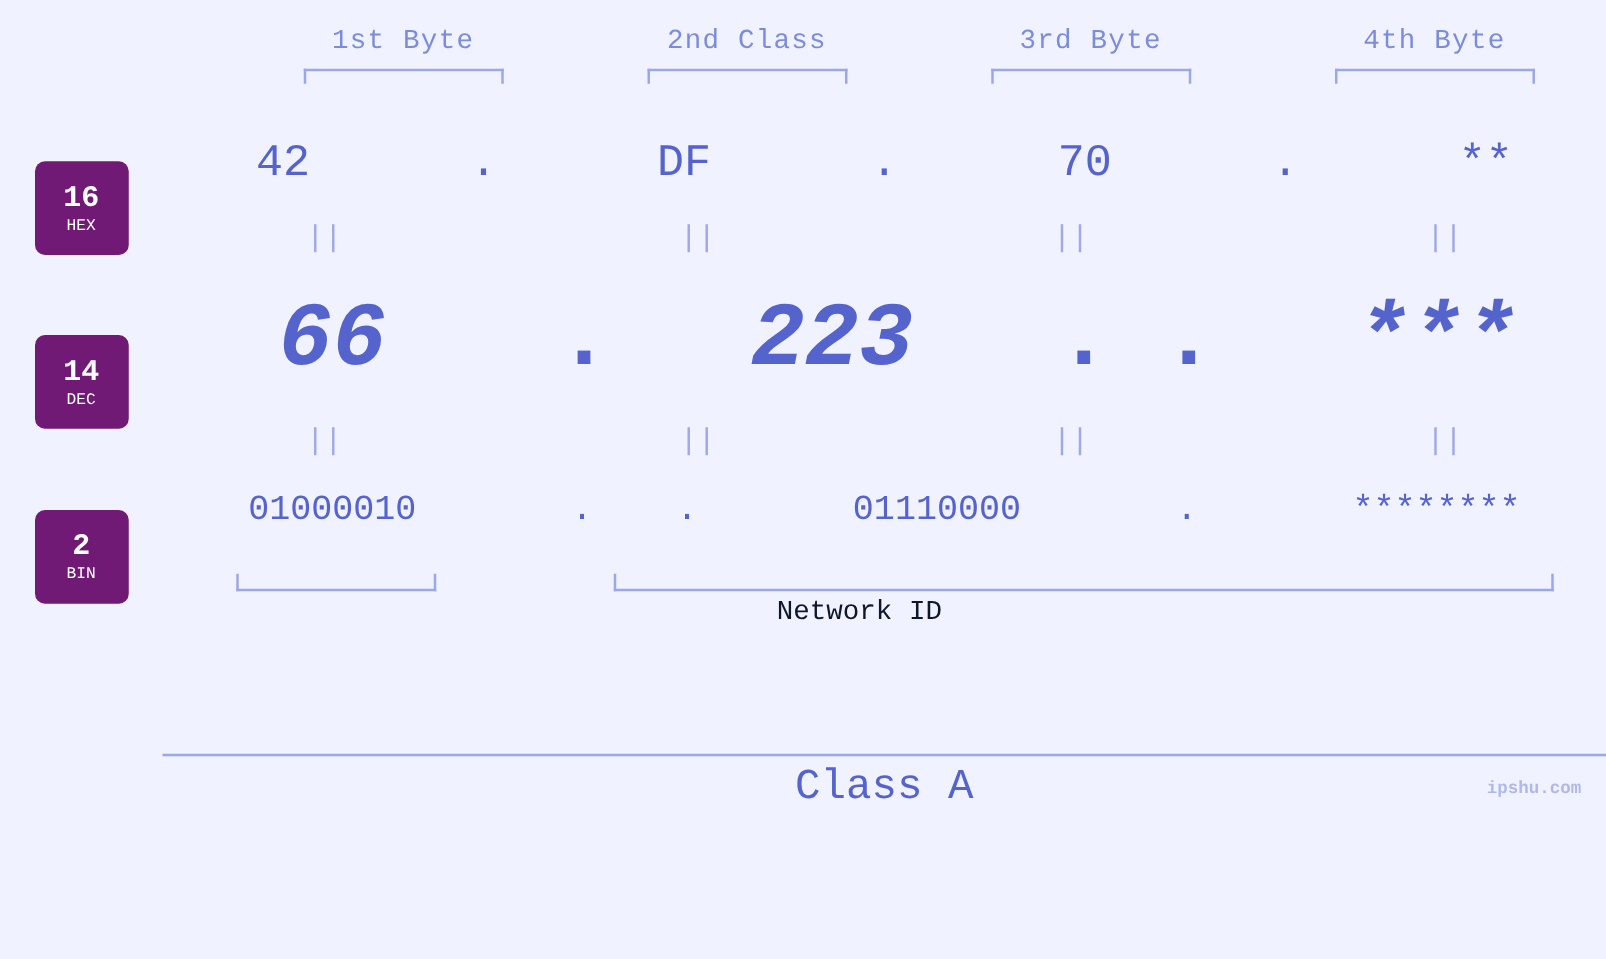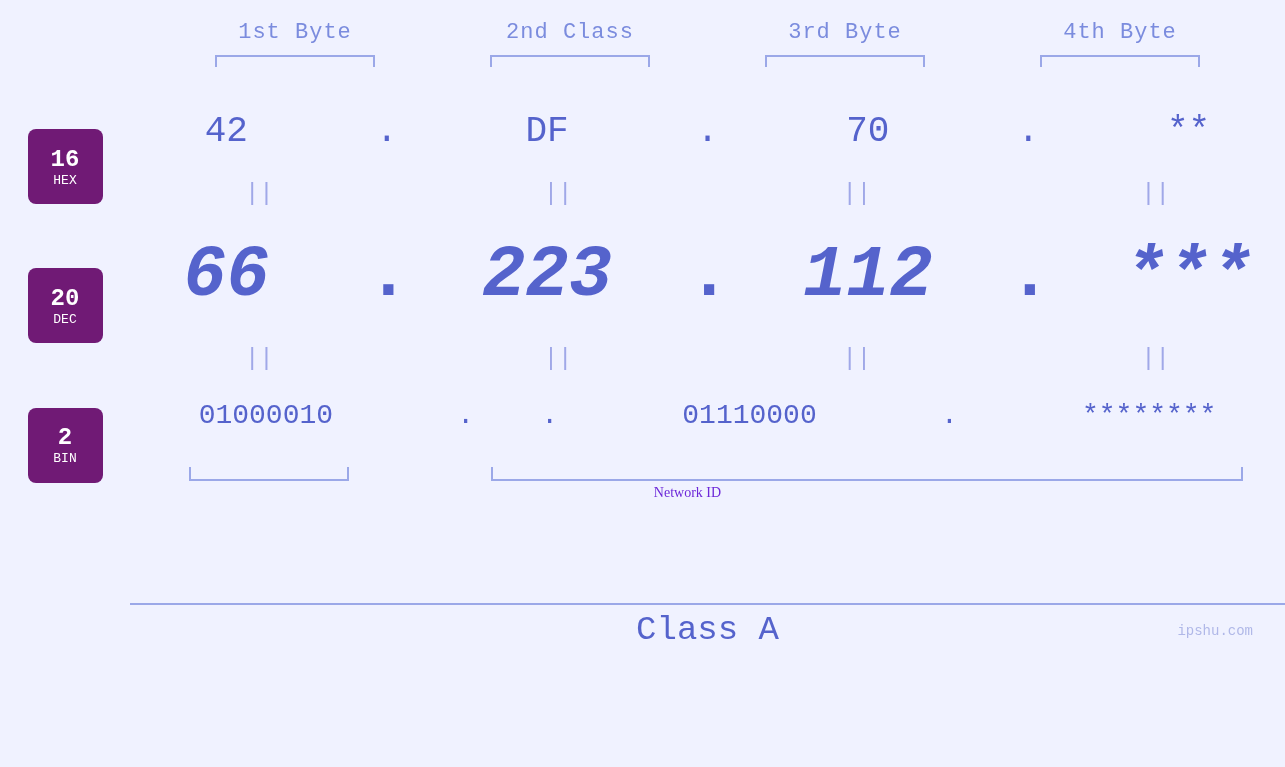--- a/index.html
+++ b/index.html
@@ -12,21 +12,21 @@
       overflow: hidden;
       position: relative;
     }
 
     .main-container {
       width: 1285px;
       height: 649px;
       position: relative;
       display: flex;
       flex-direction: column;
-      align-items: center;
+      align-items: flex-end;
       padding-top: 20px;
     }
 
     
     .byte-headers {
       display: flex;
       width: 1100px;
       margin-left: 130px;
       margin-bottom: 10px;
     }
@@ -161,24 +161,25 @@
 
     .equals-dot {
       width: 40px;
       text-align: center;
     }
 
     
     .watermark {
       position: absolute;
       bottom: 10px;
-      right: 32px;
+      right: 20px;
       color: #b0b8e8;
       font-size: 14px;
       font-family: 'Courier New', Courier, monospace;
+      font-weight: bold;
     }
 
   </style>
 </head>
 <body>
 
 <div class="main-container">
 
   <div class="byte-headers">
     <div class="byte-header">1st Byte</div>
@@ -203,21 +204,21 @@
   </div>
 
   <div style="display:flex; width:1285px; flex:1; position:relative;">
 
     <div class="badges-col">
       <div class="badge">
         <span class="badge-num">16</span>
         <span class="badge-label">HEX</span>
       </div>
       <div class="badge">
-        <span class="badge-num">20</span>
+        <span class="badge-num">14</span>
         <span class="badge-label">DEC</span>
       </div>
       <div class="badge">
         <span class="badge-num">2</span>
         <span class="badge-label">BIN</span>
       </div>
     </div>
 
     <div class="data-rows">
 
@@ -259,23 +260,20 @@
 
       <div class="data-row row-dec">
         <div class="data-cell">
           <span class="cell-value">66</span>
         </div>
         <span class="dot-sep">.</span>
         <div class="data-cell">
           <span class="cell-value">223</span>
         </div>
         <span class="dot-sep">.</span>
-        <div class="data-cell">
-          <span class="cell-value">112</span>
-        </div>
         <span class="dot-sep">.</span>
         <div class="data-cell">
           <span class="cell-value">***</span>
         </div>
       </div>
 
       <div class="equals-row">
         <div class="equals-cell">
           <span class="equals-sym">||</span>
         </div>
@@ -316,21 +314,21 @@
             <div style="width:160px; height:14px; border-bottom:2px solid #9ba8e8; border-left:2px solid #9ba8e8; border-right:2px solid #9ba8e8;"></div>
           </div>
           <div style="width:40px;"></div>
 
           <div style="flex:3; display:flex; justify-content:center;">
             <div style="width:90%; height:14px; border-bottom:2px solid #9ba8e8; border-left:2px solid #9ba8e8; border-right:2px solid #9ba8e8;"></div>
           </div>
         </div>
 
         <div style="display:flex; width:100%; margin-top:4px;">
-          <div style="flex:1; text-align:center; color:#6d28d9; font-size:14px; font-family:Liberation Serif, serif;">Network ID</div>
+          <div style="flex:1; text-align:center; color:#0f172a; font-size:22px; font-family:Liberation Mono, monospace;">Network ID</div>
           <div style="width:40px;"></div>
         </div>
 
       </div>
 
     </div>
   </div>
 
   <div style="width:calc(1285px - 130px); margin-left:130px; display:flex; flex-direction:column; align-items:center; margin-top:8px;">
     <div style="width:100%; height:2px; background:#9ba8e8;"></div>

